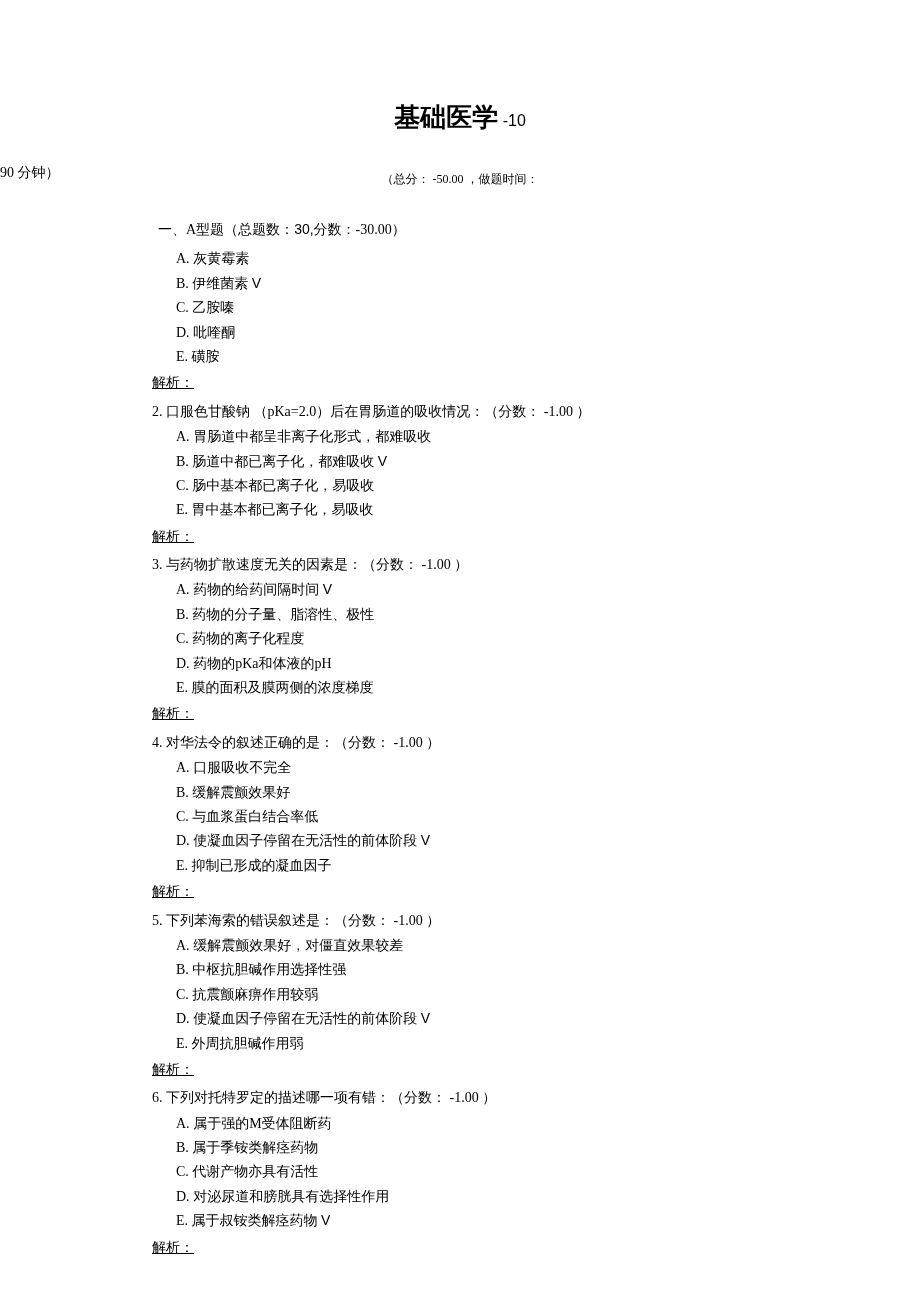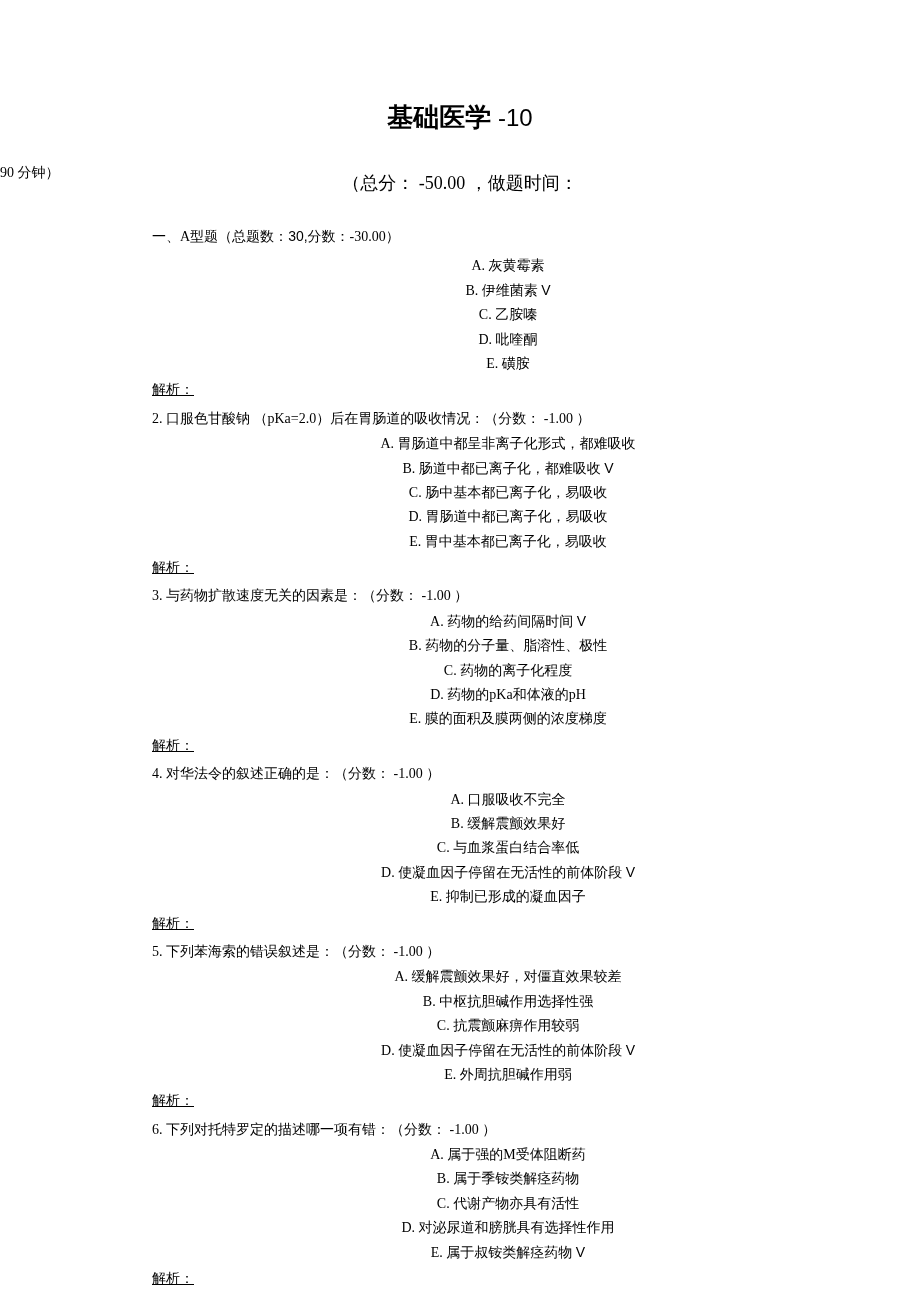--- a/index.html
+++ b/index.html
@@ -13,48 +13,49 @@
     }
     .title {
       text-align: center;
       font-size: 26px;
       font-weight: bold;
       padding-top: 100px;
       padding-bottom: 8px;
     }
     .title-suffix {
       font-family: Arial, sans-serif;
-      font-size: 24px;
+      font-size: 16px;
       font-weight: normal;
     }
     .meta-line {
       text-align: center;
-      font-size: 18px;
+      font-size: 12px;
       font-family: "SimSun", "宋体", serif;
       margin-top: 28px;
     }
     .time-stub {
       position: absolute;
       left: 0;
       top: 164px;
       font-size: 14px;
     }
     .content {
       margin-left: 152px;
       margin-right: 80px;
       margin-top: 30px;
       font-size: 14px;
       line-height: 1.6;
     }
     .section-header {
       margin-bottom: 6px;
+      margin-left: 6px;
     }
     .q-block { margin-bottom: 4px; }
     .q-stem { margin-bottom: 2px; }
-    .q-options { padding-left: 24px; text-align: center; }
+    .q-options { padding-left: 24px; }
     .q-option { margin-bottom: 1px; }
     .analysis { margin-bottom: 6px; text-decoration: underline; }
     .sup { vertical-align: super; font-size: 10px; }
     .check { font-family: Arial, sans-serif; }
     .arial { font-family: Arial, sans-serif; }
   </style>
 </head>
 <body>
 
 <div class="title">
@@ -82,21 +83,20 @@
     </div>
   </div>
   <div class="analysis">解析：</div>
 
   <div class="q-block">
     <div class="q-stem"><span>2.</span><span> 口服色甘酸钠 （pKa=2.0）后在胃肠道的吸收情况：（分数： -1.00 ）</span></div>
     <div class="q-options">
       <div class="q-option"><span>A.</span><span> 胃肠道中都呈非离子化形式，都难吸收</span><span class="check"></span></div>
       <div class="q-option"><span>B.</span><span> 肠道中都已离子化，都难吸收 </span><span class="check">V</span></div>
       <div class="q-option"><span>C.</span><span> 肠中基本都已离子化，易吸收</span><span class="check"></span></div>
-      <div class="q-option"><span>D.</span><span> 胃肠道中都已离子化，易吸收</span><span class="check"></span></div>
       <div class="q-option"><span>E.</span><span> 胃中基本都已离子化，易吸收</span><span class="check"></span></div>
     </div>
   </div>
   <div class="analysis">解析：</div>
 
   <div class="q-block">
     <div class="q-stem"><span>3.</span><span> 与药物扩散速度无关的因素是：（分数： -1.00 ）</span></div>
     <div class="q-options">
       <div class="q-option"><span>A.</span><span> 药物的给药间隔时间 </span><span class="check">V</span></div>
       <div class="q-option"><span>B.</span><span> 药物的分子量、脂溶性、极性</span><span class="check"></span></div>

